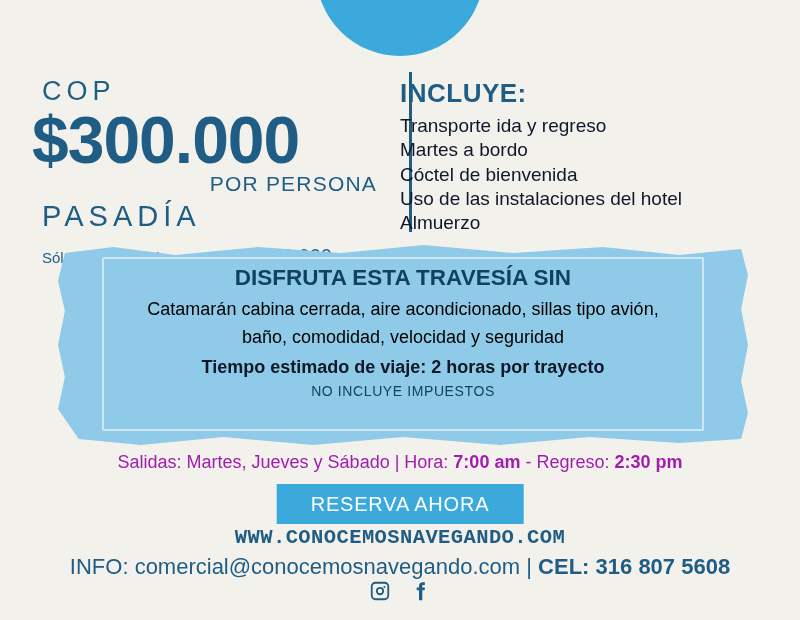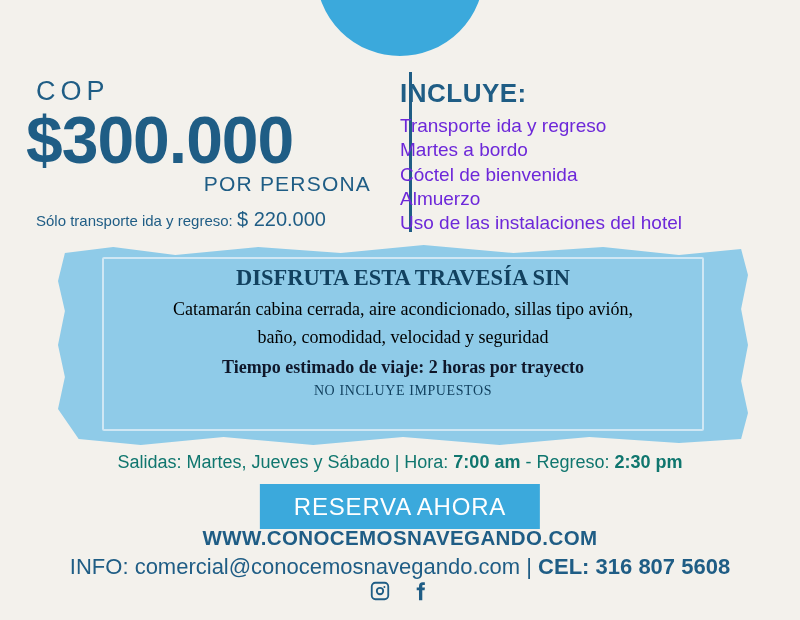--- a/index.html
+++ b/index.html
@@ -25,21 +25,21 @@
     height: 180px;
     border-radius: 50%;
     background: #3ba9dc;
     border: 6px solid #f3f1ec;
   }
 
   
   .price-block {
     position: absolute;
     top: 78px;
-    left: 26px;
+    left: 32px;
     width: 360px;
     text-align: left;
   }
   .cop {
     font-size: 27px;
     letter-spacing: 5px;
     color: #1f5d85;
     font-weight: 400;
     line-height: 1;
     margin-left: 10px;
@@ -99,32 +99,31 @@
     font-size: 26px;
     font-weight: 700;
     letter-spacing: 0.5px;
     color: #1f5d85;
     margin-bottom: 5px;
   }
   .includes-list { list-style: none; }
   .includes-list li {
     font-size: 19px;
     line-height: 1.28;
-    color: #6d28d9;
+    color: #0f172a;
     font-weight: 400;
   }
 
   
   .banner-wrap {
     position: absolute;
     top: 245px;
     left: 58px;
     width: 690px;
     height: 200px;
-    font-family: Liberation Serif, serif;
   }
   .brush {
     position: absolute;
     inset: 0;
     background: #8fcbe8;
     clip-path: polygon(
       1% 4%, 8% 1%, 17% 5%, 29% 1%, 41% 4%, 53% 0%, 66% 4%, 79% 1%, 90% 5%, 99% 2%,
       100% 15%, 99% 32%, 100% 50%, 99% 68%, 100% 84%, 99% 97%,
       90% 99%, 77% 96%, 64% 100%, 50% 96%, 37% 100%, 24% 96%, 12% 100%, 3% 97%,
       0% 82%, 1% 66%, 0% 50%, 1% 33%, 0% 18%
@@ -170,51 +169,52 @@
   }
 
   
   .schedule {
     position: absolute;
     top: 452px;
     left: 0;
     width: 100%;
     text-align: center;
     font-size: 18px;
-    color: #0f766e;
+    color: #a21caf;
   }
   .schedule b { font-weight: 700; }
 
   
   .cta {
     position: absolute;
     top: 484px;
     left: 50%;
     transform: translateX(-50%);
     background: #3ba9dc;
     color: #ffffff;
-    font-size: 24px;
+    font-size: 20px;
     letter-spacing: 0.8px;
     padding: 9px 34px 8px;
     border: none;
     cursor: pointer;
     font-family: "Liberation Sans", sans-serif;
   }
 
   
   .website {
     position: absolute;
     top: 526px;
     left: 0;
     width: 100%;
     text-align: center;
     font-size: 20.5px;
     font-weight: 700;
     letter-spacing: 0.4px;
     color: #1f5d85;
+    font-family: Liberation Mono, monospace;
   }
   .contact {
     position: absolute;
     top: 554px;
     left: 0;
     width: 100%;
     text-align: center;
     font-size: 22px;
     color: #1f5d85;
   }
@@ -234,36 +234,37 @@
 </style>
 </head>
 <body>
 
 <div class="top-circle"></div>
 
 <div class="price-block">
   <div class="cop">COP</div>
   <div class="amount">$300.000</div>
   <div class="per-person">POR PERSONA</div>
+  <div class="pasadia">PASADÍA</div>
   <div class="only-transport">
     <span>Sólo transporte ida y regreso:</span>
     <b>$ 220.000</b>
   </div>
 </div>
 
 <div class="divider"></div>
 
 <div class="includes">
   <div class="includes-title">INCLUYE:</div>
   <ul class="includes-list">
     <li>Transporte ida y regreso</li>
     <li>Martes a bordo</li>
     <li>Cóctel de bienvenida</li>
+    <li>Uso de las instalaciones del hotel</li>
     <li>Almuerzo</li>
-    <li>Uso de las instalaciones del hotel</li>
   </ul>
 </div>
 
 <div class="banner-wrap">
   <div class="brush"></div>
   <div class="brush-inner"></div>
   <div class="banner-content">
     <div class="banner-h1">DISFRUTA ESTA TRAVESÍA SIN</div>
     <div class="banner-p">Catamarán cabina cerrada, aire acondicionado, sillas tipo avión,</div>
     <div class="banner-p">baño, comodidad, velocidad y seguridad</div>

